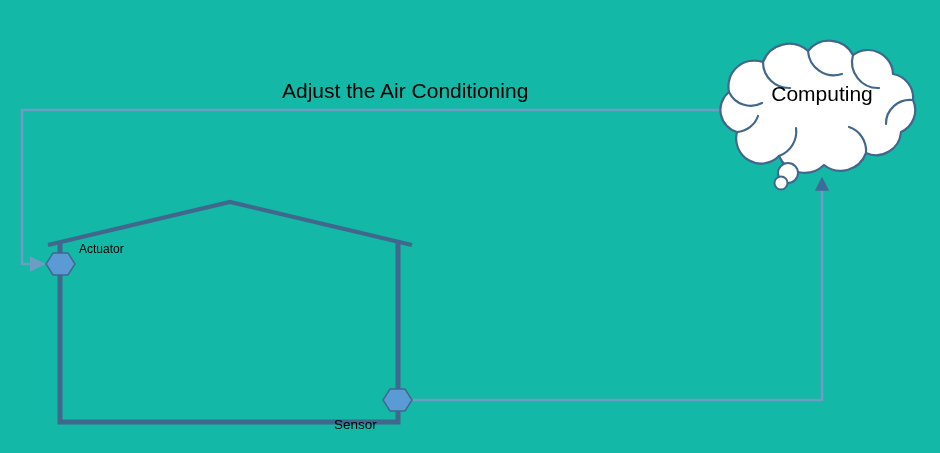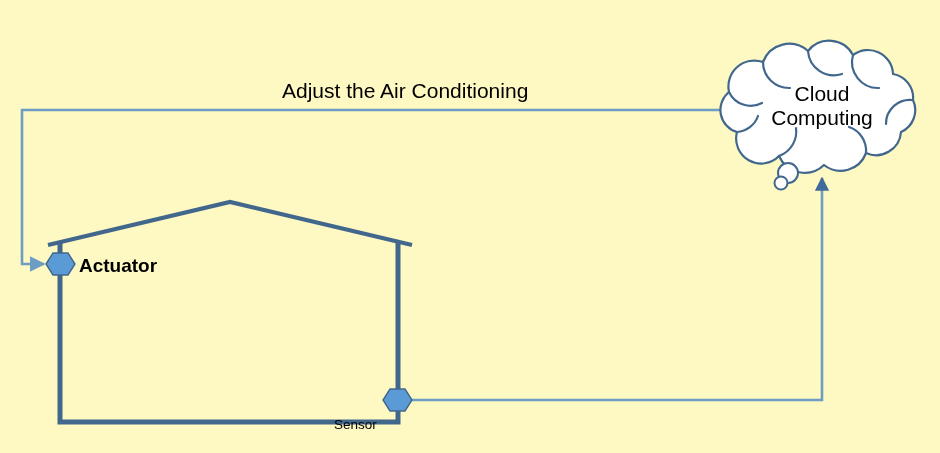--- a/index.html
+++ b/index.html
@@ -7,21 +7,21 @@
     padding: 0;
     background: #ffffff;
   }
   body {
     font-family: "Liberation Sans", sans-serif;
   }
   #canvas {
     position: relative;
     width: 940px;
     height: 453px;
-    background: #fef9c3;
+    background: #14b8a6;
     overflow: hidden;
   }
   #diagram-svg {
     position: absolute;
     left: 0;
     top: 0;
     width: 940px;
     height: 453px;
   }
   .lbl {
@@ -35,23 +35,22 @@
     top: 79px;
     font-size: 21px;
   }
   #label-temperature {
     left: 495px;
     top: 367px;
     font-size: 21px;
   }
   #label-actuator {
     left: 79px;
-    top: 255px;
-    font-size: 19px;
-    font-weight: bold;
+    top: 243px;
+    font-size: 12px;
   }
   #label-sensor {
     left: 334px;
     top: 393px;
     font-size: 13.5px;
     margin-top: 24px;
   }
   #label-cloud {
     left: 762px;
     top: 82px;
@@ -134,17 +133,16 @@
   </svg>
 
   <div class="lbl" id="label-adjust">Adjust the Air Conditioning</div>
 
 
   <div class="lbl" id="label-actuator">Actuator</div>
 
   <div class="lbl" id="label-sensor">Sensor</div>
 
   <div class="lbl" id="label-cloud">
-    <span class="cloud-line">Cloud</span>
     <span class="cloud-line">Computing</span>
   </div>
 
 </div>
 
 </body></html>

